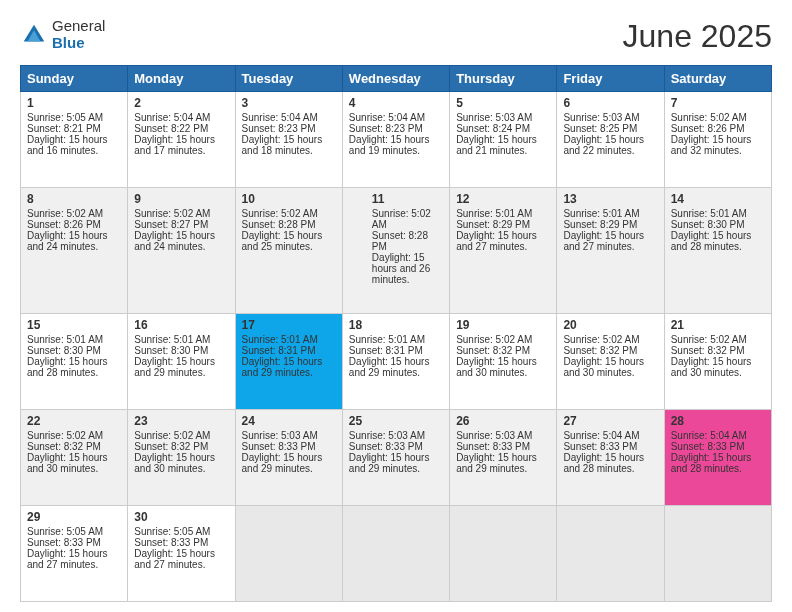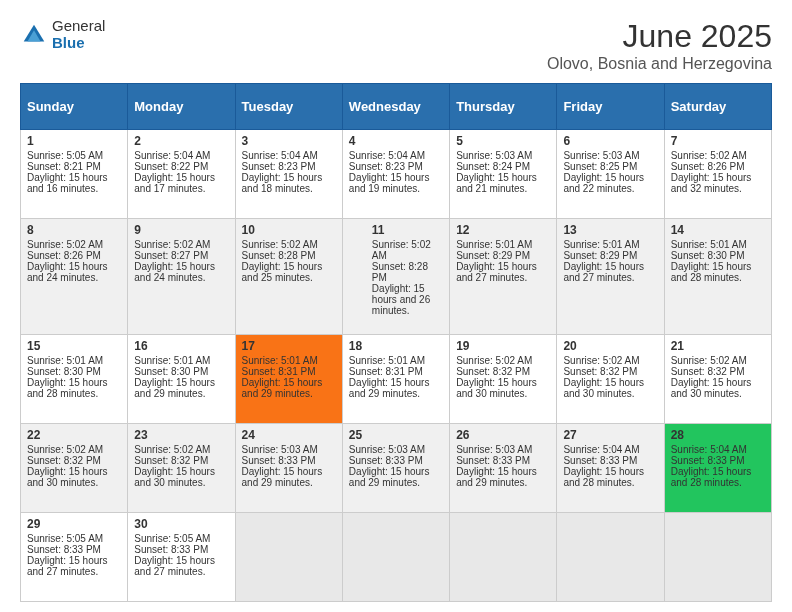--- a/index.html
+++ b/index.html
@@ -64,21 +64,21 @@
       flex: 1;
       border: 1px solid #ccc;
       border-collapse: collapse;
       width: 100%;
       table-layout: fixed;
     }
     .calendar th {
       background-color: #2a6fad;
       color: #fff;
       text-align: left;
-      padding: 15px 6px;
+      padding: 5px 6px;
       font-size: 13px;
       font-weight: bold;
       border: 1px solid #1a5a99;
     }
     .calendar td {
       vertical-align: top;
       padding: 4px 6px;
       border: 1px solid #ccc;
       font-size: 10px;
       color: #333;
@@ -106,21 +106,20 @@
         <polygon points="15,4 26,22 4,22" fill="#1a6faf"></polygon>
         <polygon points="15,10 22,22 8,22" fill="#4aa0d5"></polygon>
       </svg>
       <div class="logo-text">
         <span class="logo-general">General</span>
         <span class="logo-blue">Blue</span>
       </div>
     </div>
     <div class="title-section">
       <div class="month-title">June 2025</div>
-      <div class="location-title">Olovo, Bosnia and Herzegovina</div>
     </div>
   </div>
 
   <table class="calendar">
     <thead>
       <tr>
         <th>Sunday</th>
         <th>Monday</th>
         <th>Tuesday</th>
         <th>Wednesday</th>
@@ -144,34 +143,34 @@
           <td style="background: rgb(240, 240, 240);"><span class="day-num">9</span><span>Sunrise: 5:02 AM</span><br><span>Sunset: 8:27 PM</span><br><span>Daylight: 15 hours and 24 minutes.</span></td>
           <td style="background: rgb(240, 240, 240);"><span class="day-num">10</span><span>Sunrise: 5:02 AM</span><br><span>Sunset: 8:28 PM</span><br><span>Daylight: 15 hours and 25 minutes.</span></td>
           <td style="background: rgb(240, 240, 240); padding-left: 29px;"><span class="day-num">11</span><span>Sunrise: 5:02 AM</span><br><span>Sunset: 8:28 PM</span><br><span>Daylight: 15 hours and 26 minutes.</span></td>
           <td style="background: rgb(240, 240, 240);"><span class="day-num">12</span><span>Sunrise: 5:01 AM</span><br><span>Sunset: 8:29 PM</span><br><span>Daylight: 15 hours and 27 minutes.</span></td>
           <td style="background: rgb(240, 240, 240);"><span class="day-num">13</span><span>Sunrise: 5:01 AM</span><br><span>Sunset: 8:29 PM</span><br><span>Daylight: 15 hours and 27 minutes.</span></td>
           <td style="background: rgb(240, 240, 240);"><span class="day-num">14</span><span>Sunrise: 5:01 AM</span><br><span>Sunset: 8:30 PM</span><br><span>Daylight: 15 hours and 28 minutes.</span></td>
         </tr>
         <tr>
           <td style="background: rgb(255, 255, 255);"><span class="day-num">15</span><span>Sunrise: 5:01 AM</span><br><span>Sunset: 8:30 PM</span><br><span>Daylight: 15 hours and 28 minutes.</span></td>
           <td style="background: rgb(255, 255, 255);"><span class="day-num">16</span><span>Sunrise: 5:01 AM</span><br><span>Sunset: 8:30 PM</span><br><span>Daylight: 15 hours and 29 minutes.</span></td>
-          <td style="background: #f97316;"><span class="day-num">17</span><span>Sunrise: 5:01 AM</span><br><span>Sunset: 8:31 PM</span><br><span>Daylight: 15 hours and 29 minutes.</span></td>
+          <td style="background: #0ea5e9;"><span class="day-num">17</span><span>Sunrise: 5:01 AM</span><br><span>Sunset: 8:31 PM</span><br><span>Daylight: 15 hours and 29 minutes.</span></td>
           <td style="background: rgb(255, 255, 255);"><span class="day-num">18</span><span>Sunrise: 5:01 AM</span><br><span>Sunset: 8:31 PM</span><br><span>Daylight: 15 hours and 29 minutes.</span></td>
           <td style="background: rgb(255, 255, 255);"><span class="day-num">19</span><span>Sunrise: 5:02 AM</span><br><span>Sunset: 8:32 PM</span><br><span>Daylight: 15 hours and 30 minutes.</span></td>
           <td style="background: rgb(255, 255, 255);"><span class="day-num">20</span><span>Sunrise: 5:02 AM</span><br><span>Sunset: 8:32 PM</span><br><span>Daylight: 15 hours and 30 minutes.</span></td>
           <td style="background: rgb(255, 255, 255);"><span class="day-num">21</span><span>Sunrise: 5:02 AM</span><br><span>Sunset: 8:32 PM</span><br><span>Daylight: 15 hours and 30 minutes.</span></td>
         </tr>
         <tr>
           <td style="background: rgb(240, 240, 240);"><span class="day-num">22</span><span>Sunrise: 5:02 AM</span><br><span>Sunset: 8:32 PM</span><br><span>Daylight: 15 hours and 30 minutes.</span></td>
           <td style="background: rgb(240, 240, 240);"><span class="day-num">23</span><span>Sunrise: 5:02 AM</span><br><span>Sunset: 8:32 PM</span><br><span>Daylight: 15 hours and 30 minutes.</span></td>
           <td style="background: rgb(240, 240, 240);"><span class="day-num">24</span><span>Sunrise: 5:03 AM</span><br><span>Sunset: 8:33 PM</span><br><span>Daylight: 15 hours and 29 minutes.</span></td>
           <td style="background: rgb(240, 240, 240);"><span class="day-num">25</span><span>Sunrise: 5:03 AM</span><br><span>Sunset: 8:33 PM</span><br><span>Daylight: 15 hours and 29 minutes.</span></td>
           <td style="background: rgb(240, 240, 240);"><span class="day-num">26</span><span>Sunrise: 5:03 AM</span><br><span>Sunset: 8:33 PM</span><br><span>Daylight: 15 hours and 29 minutes.</span></td>
           <td style="background: rgb(240, 240, 240);"><span class="day-num">27</span><span>Sunrise: 5:04 AM</span><br><span>Sunset: 8:33 PM</span><br><span>Daylight: 15 hours and 28 minutes.</span></td>
-          <td style="background: #22c55e;"><span class="day-num">28</span><span>Sunrise: 5:04 AM</span><br><span>Sunset: 8:33 PM</span><br><span>Daylight: 15 hours and 28 minutes.</span></td>
+          <td style="background: #ec4899;"><span class="day-num">28</span><span>Sunrise: 5:04 AM</span><br><span>Sunset: 8:33 PM</span><br><span>Daylight: 15 hours and 28 minutes.</span></td>
         </tr>
         <tr>
           <td style="background: rgb(255, 255, 255);"><span class="day-num">29</span><span>Sunrise: 5:05 AM</span><br><span>Sunset: 8:33 PM</span><br><span>Daylight: 15 hours and 27 minutes.</span></td>
           <td style="background: rgb(255, 255, 255);"><span class="day-num">30</span><span>Sunrise: 5:05 AM</span><br><span>Sunset: 8:33 PM</span><br><span>Daylight: 15 hours and 27 minutes.</span></td>
           <td style="background: rgb(232, 232, 232);"></td>
           <td style="background: rgb(232, 232, 232);"></td>
           <td style="background: rgb(232, 232, 232);"></td>
           <td style="background: rgb(232, 232, 232);"></td>
           <td style="background: rgb(232, 232, 232);"></td>
         </tr>

